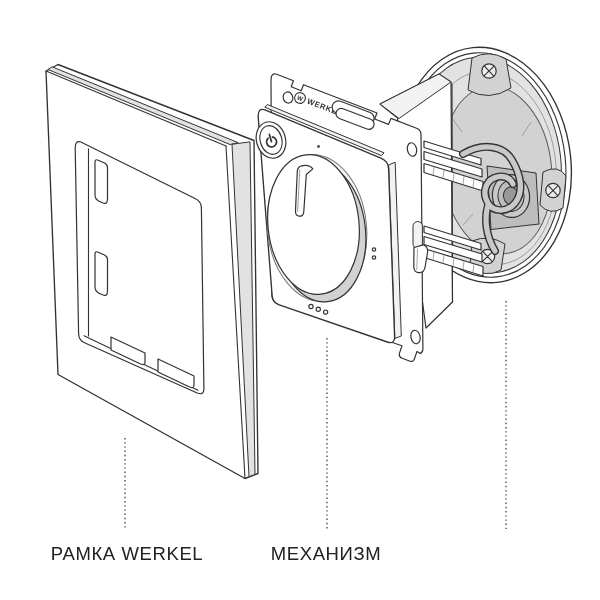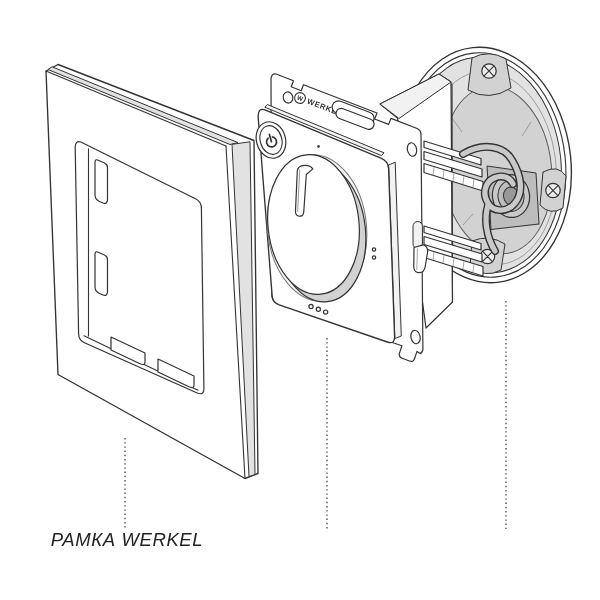--- a/index.html
+++ b/index.html
@@ -12,22 +12,22 @@
   .fw13{fill:#ffffff;stroke:var(--line,#333);stroke-width:1.35;stroke-linejoin:round;}
   .fl{fill:var(--shade-light,#f2f2f2);stroke:var(--line,#333);stroke-width:1;stroke-linejoin:round;}
   .fm{fill:var(--shade-mid,#e2e2e2);stroke:var(--line,#333);stroke-width:1;stroke-linejoin:round;}
   .fd{fill:var(--shade-deep,#d2d2d2);stroke:var(--line,#333);stroke-width:1;stroke-linejoin:round;}
   .fx{fill:var(--shade-darker,#bdbdbd);stroke:var(--line,#333);stroke-width:1;stroke-linejoin:round;}
   .thin{stroke-width:0.8;stroke:#8f8f8f;fill:none;}
   .wire-under{stroke:var(--line,#333);stroke-width:8;fill:none;stroke-linecap:round;}
   .wire-over{stroke:var(--wire,#c9c9c9);stroke-width:5.2;fill:none;stroke-linecap:round;}
   .leader{stroke:var(--line,#333);stroke-width:1.2;stroke-dasharray:1.4 2.8;fill:none;}
   .logo-text{font-family:"Liberation Sans",sans-serif;font-weight:bold;fill:var(--line,#333);}
-  .part-label{position:absolute;top:529px;transform:translateX(-50%);white-space:nowrap;
-              font-size:18.5px;letter-spacing:0.6px;color:var(--text,#222);font-style:italic;}
+  .part-label{position:absolute;top:543px;transform:translateX(-50%);white-space:nowrap;
+              font-size:18.5px;letter-spacing:0.6px;color:var(--text,#222);}
 </style>
 </head>
 <body>
 
 <div class="stage">
 <svg width="600" height="600" viewBox="0 0 600 600">
 
   <g>
     <ellipse class="fw13" cx="485" cy="165" rx="86" ry="118" transform="rotate(-6 485 165)"></ellipse>
     <ellipse class="ln" cx="485" cy="165" rx="80.5" ry="112.5" transform="rotate(-6 485 165)"></ellipse>
@@ -167,13 +167,14 @@
     <path class="fw" d="M111,337 L145,353 L145,362 Q145,366 140,363.8 L111,350 Z"></path>
     <path class="fw" d="M158,359 L194,376 L194,385 Q194,389 189,386.8 L158,372 Z"></path>
   </g>
 
   <path class="leader" d="M125,438 L125,529"></path>
   <path class="leader" d="M327,338 L327,529"></path>
   <path class="leader" d="M506,301 L506,529"></path>
 </svg>
 
 <div class="part-label" style="left:127px">РАМКА WERKEL</div>
+<div class="part-label" style="left:326px">МЕХАНИЗМ</div>
 </div>
 
 </body></html>

